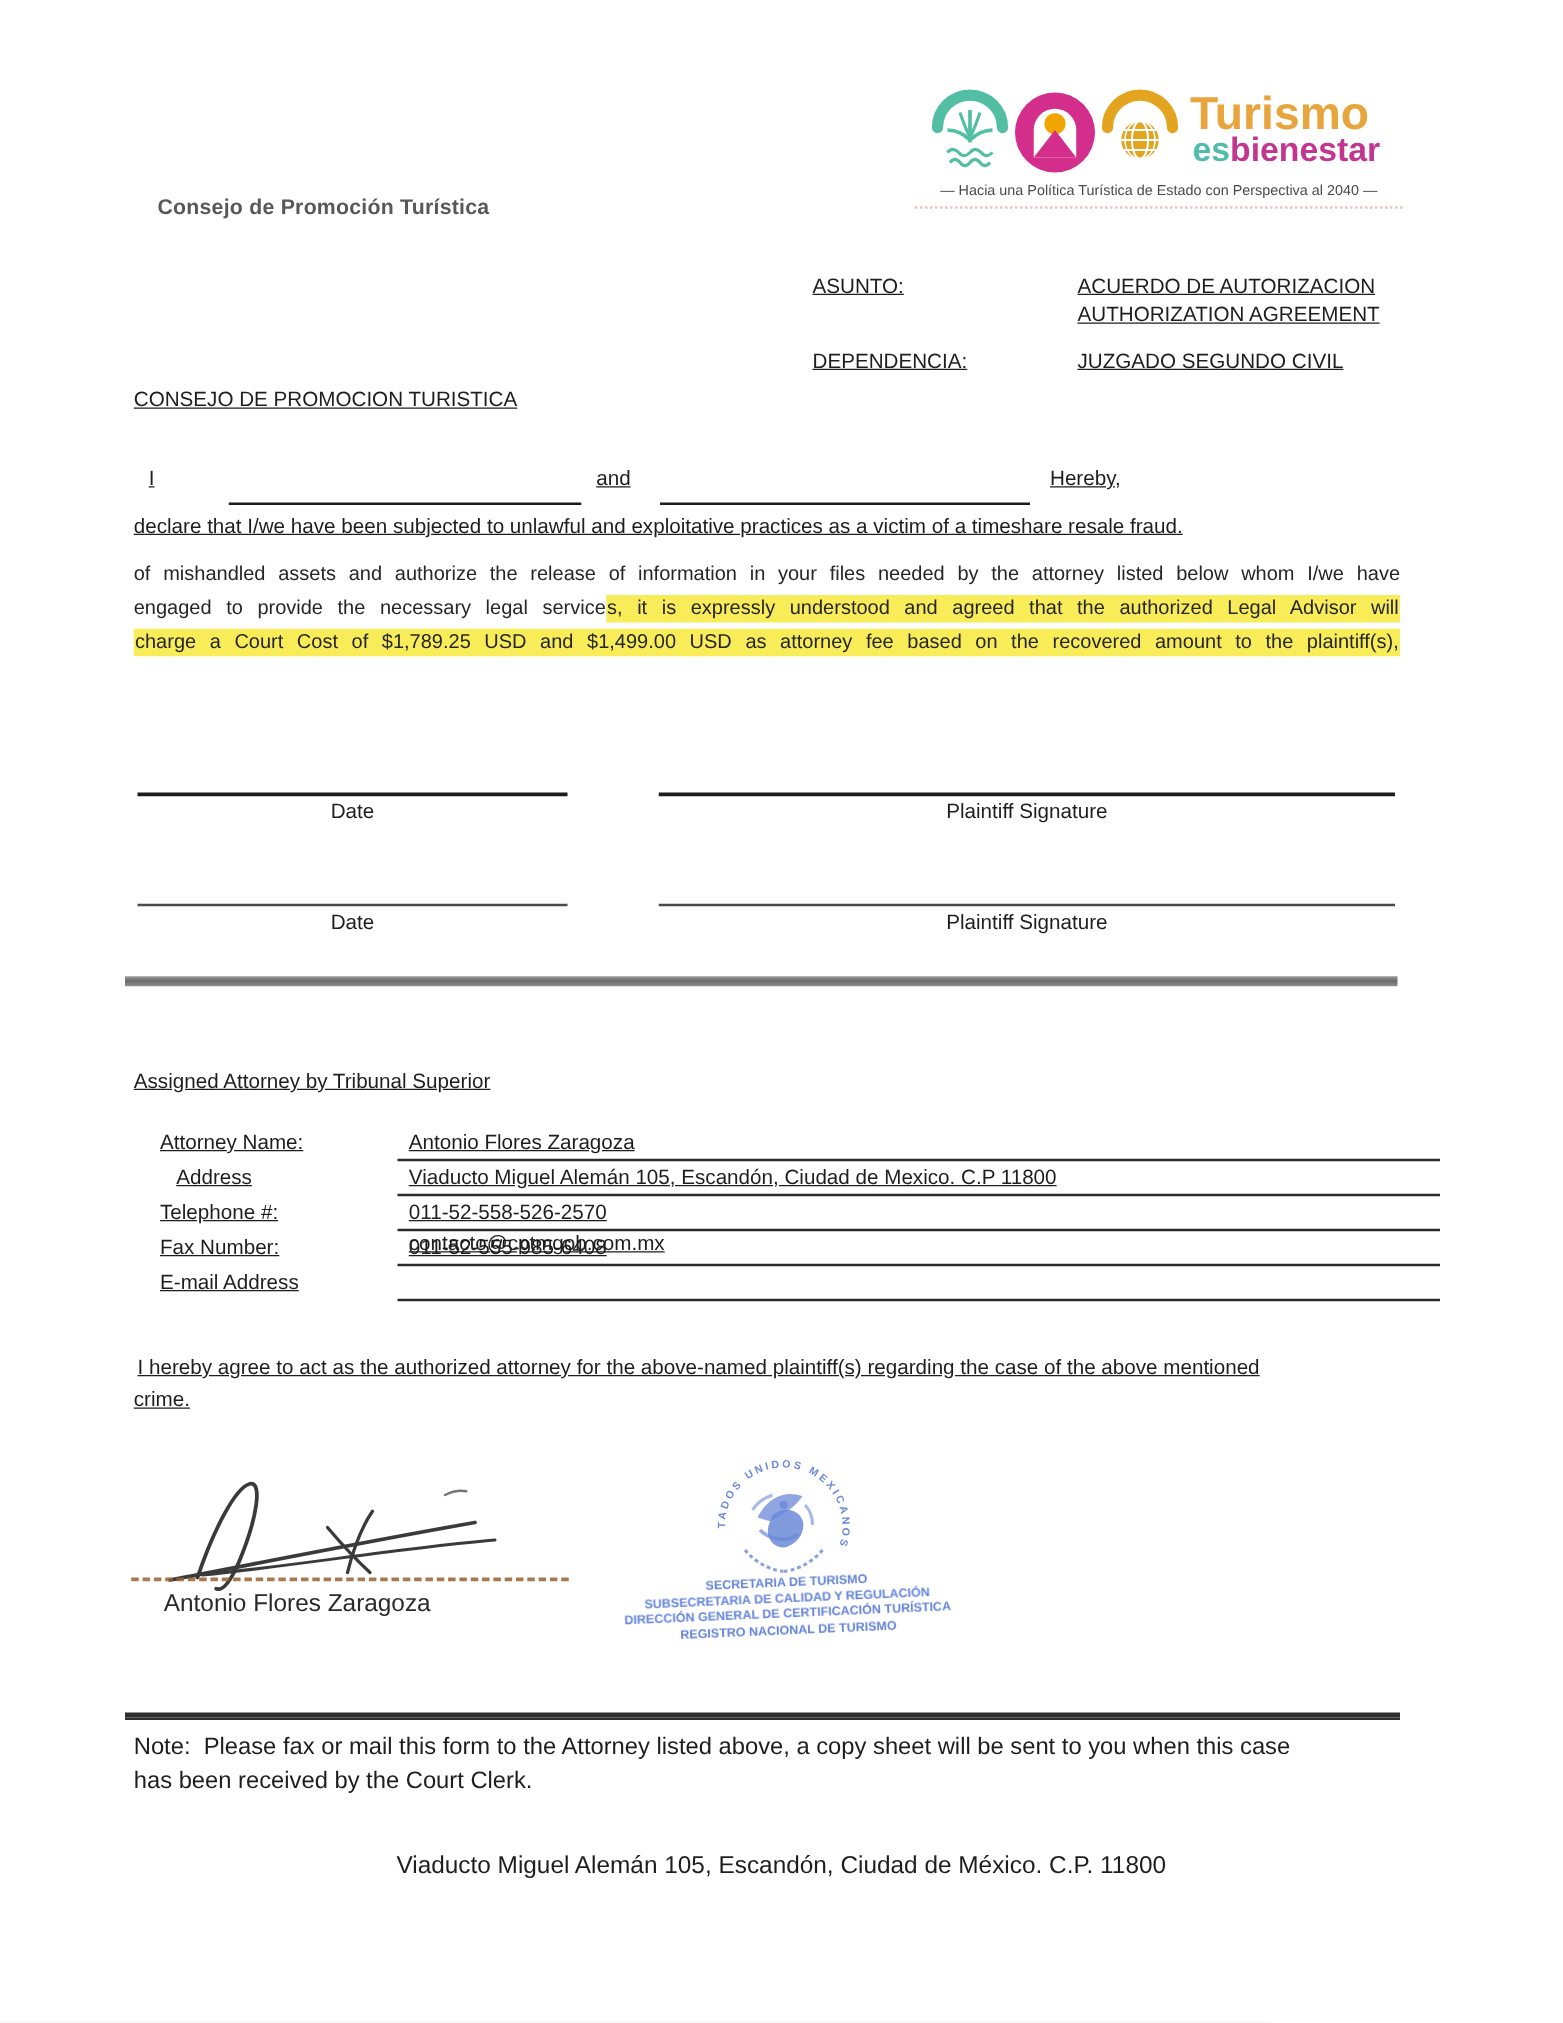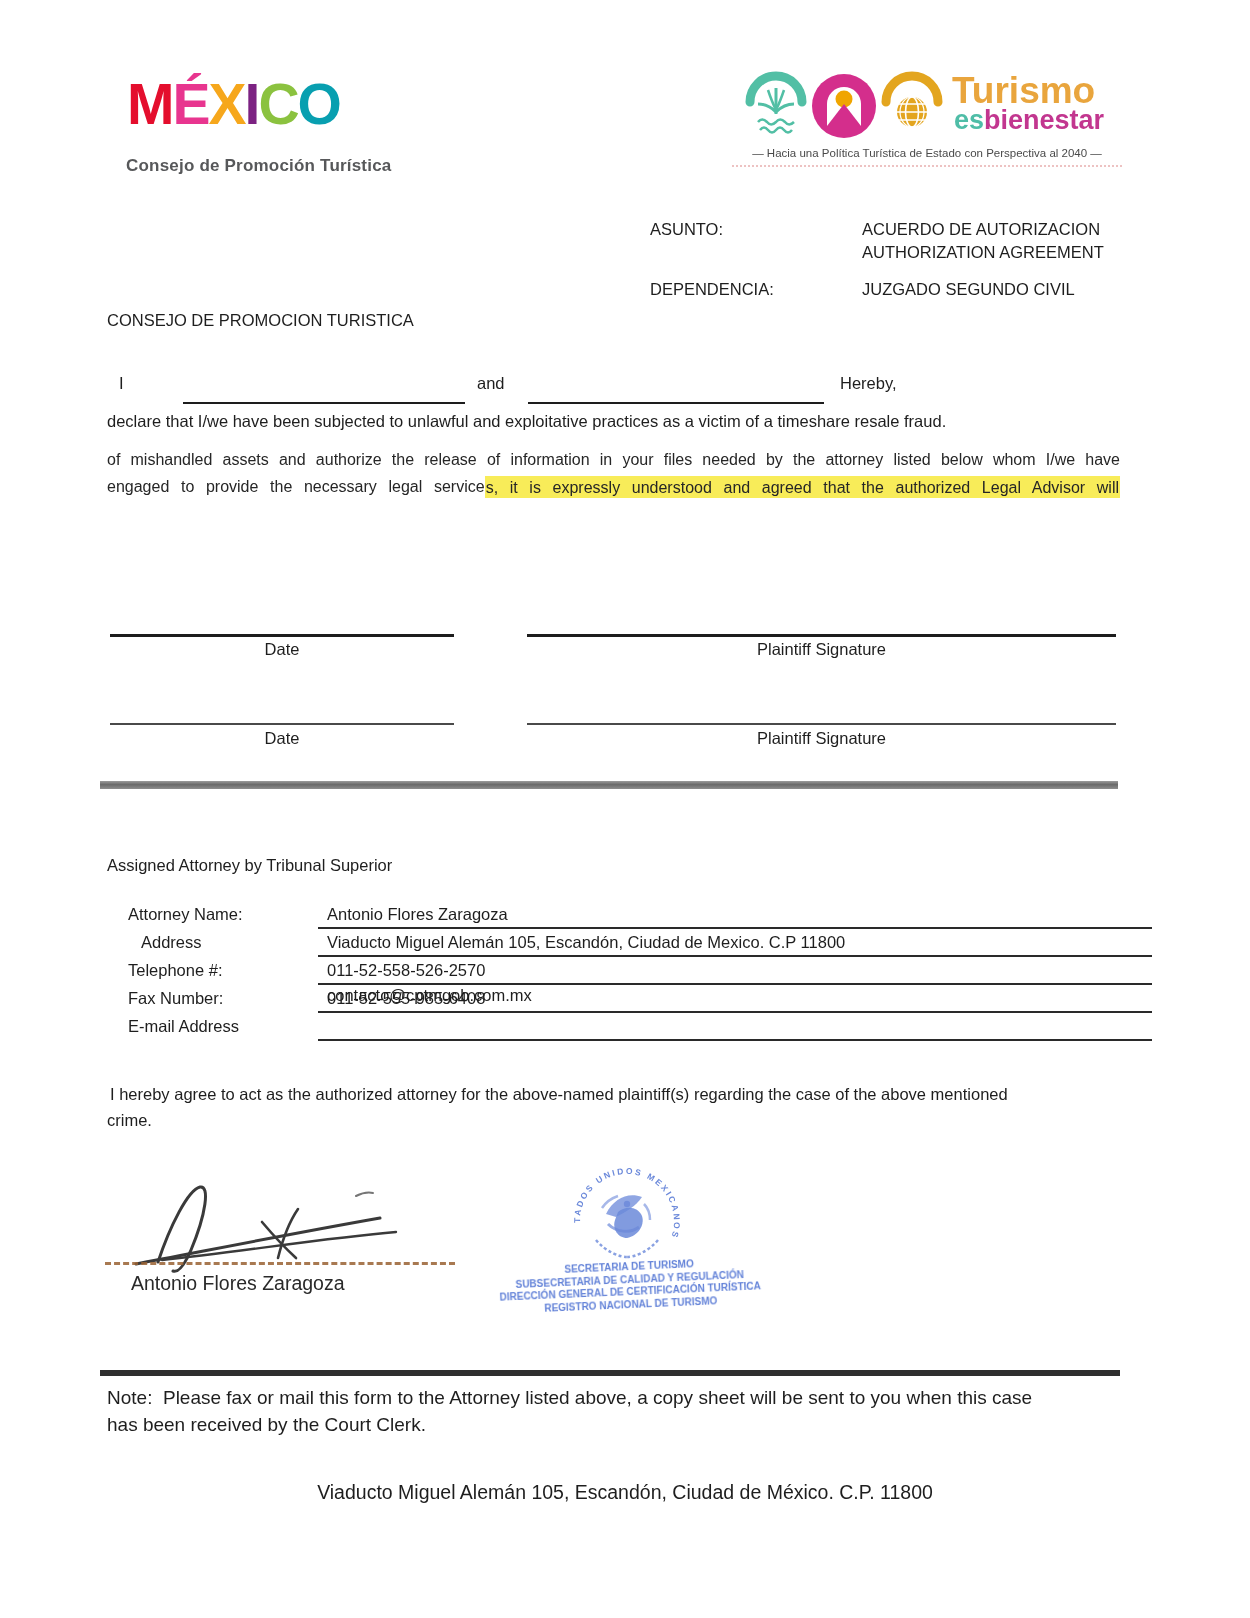--- a/index.html
+++ b/index.html
@@ -17,21 +17,21 @@
   .mx-i { color:#7c2282; } .mx-c { color:#8bc23f; } .mx-o { color:#089fb0; }
   .mx-sub { font-size:17px; font-weight:bold; color:#57585a; letter-spacing:.2px; }
 
   .tur-title { font-size:37px; font-weight:bold; color:#e9a53d; line-height:1; }
   .tur-es { font-size:27px; font-weight:bold; color:#4fbda7; }
   .tur-bien { font-size:27px; font-weight:bold; color:#c2368f; }
   .tur-tag { font-size:11.5px; color:#4a4a4a; width:390px; text-align:center; }
   .tur-perf { border-bottom:2px dotted rgba(214,120,120,.45); width:390px; height:0; }
 
   
-  .t16 { font-size:16.5px; }
+  .t16 { font-size:16.5px;text-decoration:underline; }
 
   
   .blank { border-bottom:2px solid #1d1d1d; height:0; }
   .para { position:absolute; width:1013px; font-size:16px; line-height:27px; color:#262626; }
   .pline { text-align:justify; text-align-last:justify; }
   .pline.last { text-align-last:left; }
   .hl { background:rgba(247,233,60,.85); padding:2.5px 1px; }
 
   
   .sigline1 { border-top:3px solid #1d1d1d; height:0; }
@@ -55,23 +55,20 @@
   
   .dbl-divider { height:3px; border-top:4px solid #2f2f2f; border-bottom:2px solid #2f2f2f; }
   .t19 { font-size:19px; white-space:pre; }
   .footer-addr { font-size:19.5px; text-align:center; width:100%; }
 </style>
 </head>
 <body>
 
 <div class="page">
 
-  <div class="abs mx-word" style="left:127px; top:76px;">
-    <span class="mx-m">M</span><span class="mx-e">É</span><span class="mx-x">X</span><span class="mx-i">I</span><span class="mx-c">C</span><span class="mx-o">O</span>
-  </div>
   <div class="abs mx-sub" style="left:126px; top:156px;">Consejo de Promoción Turística</div>
 
   <div class="abs" style="left:744px; top:68px; width:200px; height:76px;">
     <svg width="200" height="76" viewBox="0 0 200 76">
 
       <g>
         <path d="M6,34 A26,26 0 0 1 58,34" fill="none" stroke="#52bfa5" stroke-width="9" stroke-linecap="round"></path>
         <path d="M32,46 L32,20" stroke="#52bfa5" stroke-width="3" fill="none"></path>
         <path d="M32,44 C26,38 21,36 14,36" stroke="#52bfa5" stroke-width="3" fill="none"></path>
         <path d="M32,44 C38,38 43,36 50,36" stroke="#52bfa5" stroke-width="3" fill="none"></path>
@@ -116,20 +113,21 @@
   <div class="abs blank" style="left:183px; top:402px; width:282px;"></div>
   <div class="abs t16" style="left:477px; top:374px;">and</div>
   <div class="abs blank" style="left:528px; top:402px; width:296px;"></div>
   <div class="abs t16" style="left:840px; top:374px;">Hereby,</div>
 
   <div class="abs t16" style="left:107px; top:412px;">declare that I/we have been subjected to unlawful and exploitative practices as a victim of a timeshare resale fraud.</div>
 
   <div class="para" style="left:107px; top:446px;">
     <div class="pline">of mishandled assets and authorize the release of information in your files needed by the attorney listed below whom I/we have</div>
     <div class="pline"><span>engaged to provide the necessary legal service</span><span class="hl">s, it is expressly understood and agreed that the authorized Legal Advisor will</span></div>
+    <div class="pline"><span class="hl">charge a Court Cost of $1,789.25 USD and $1,499.00 USD as attorney fee based on the recovered amount to the plaintiff(s),</span></div>
   </div>
 
   <div class="abs sigline1" style="left:110px; top:634px; width:344px;"></div>
   <div class="abs sigline1" style="left:527px; top:634px; width:589px;"></div>
   <div class="abs siglabel" style="left:110px; top:640px; width:344px;">Date</div>
   <div class="abs siglabel" style="left:527px; top:640px; width:589px;">Plaintiff Signature</div>
 
   <div class="abs sigline2" style="left:110px; top:723px; width:344px;"></div>
   <div class="abs sigline2" style="left:527px; top:723px; width:589px;"></div>
   <div class="abs siglabel" style="left:110px; top:729px; width:344px;">Date</div>

